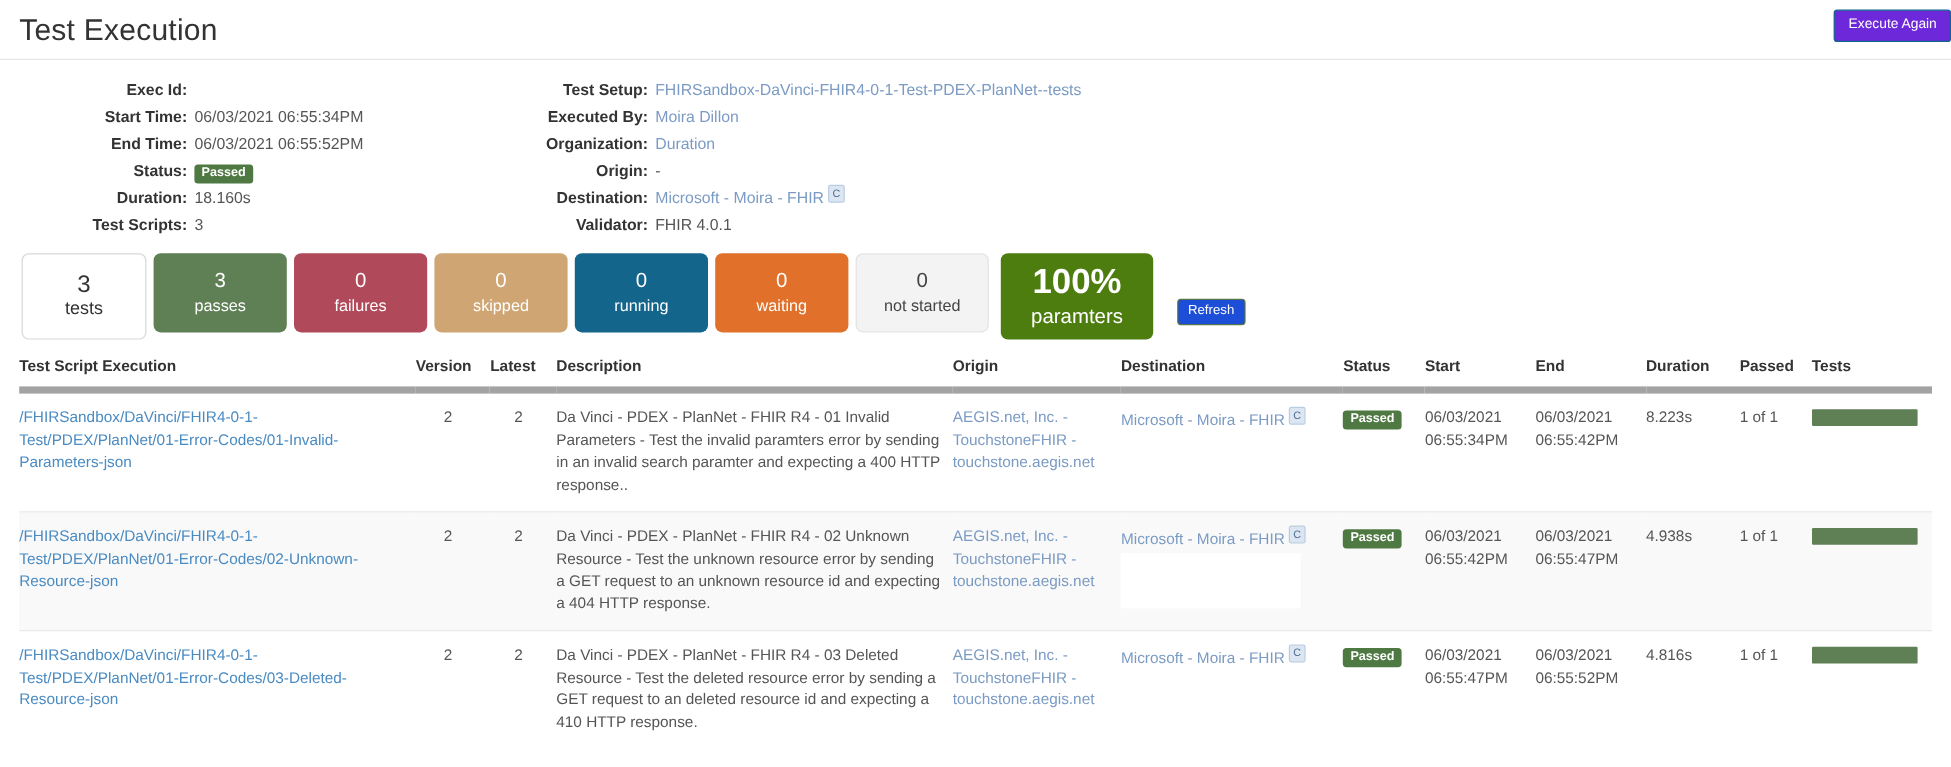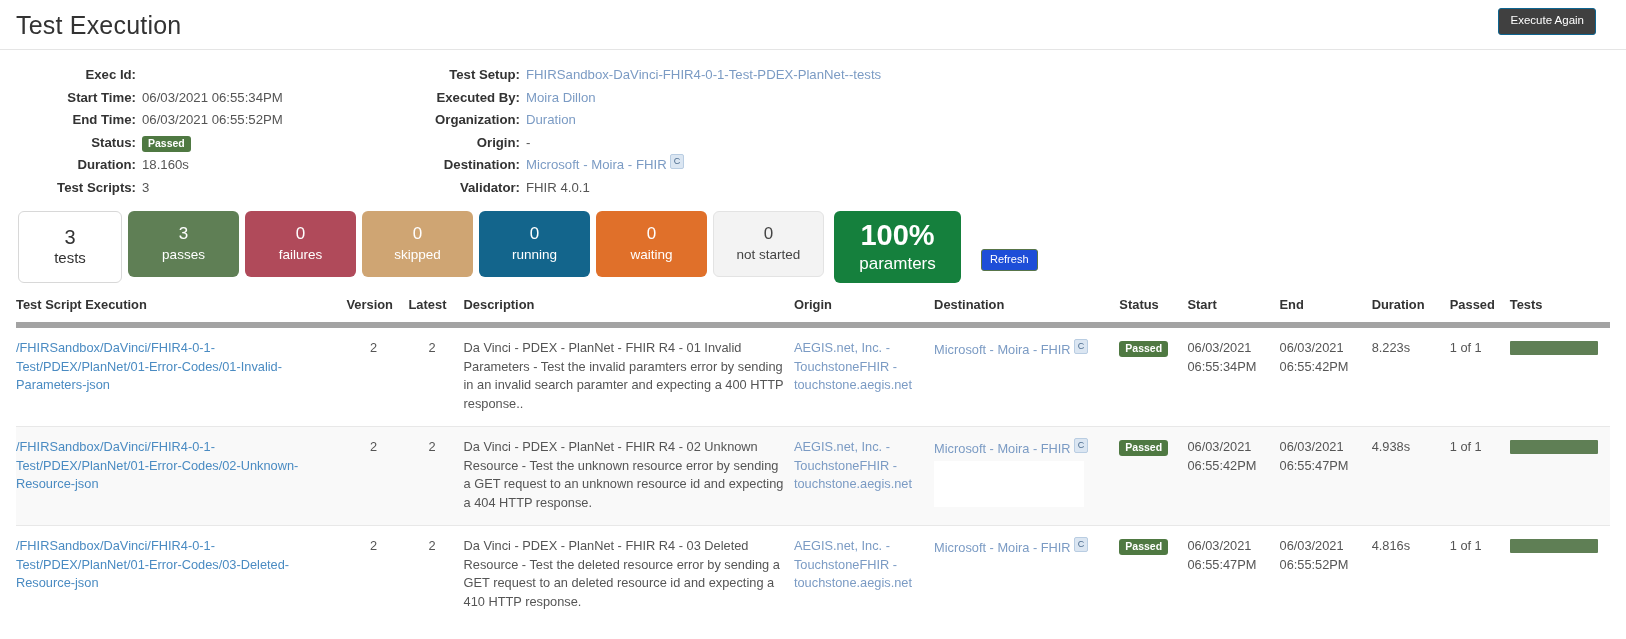--- a/index.html
+++ b/index.html
@@ -22,38 +22,38 @@
   .page-title {
     font-size: 25px;
     font-weight: 400;
     color: #333333;
     line-height: 50px;
     margin: 0;
     letter-spacing: .2px;
   }
   .execute-again-btn {
     position: absolute;
-    top: 8px; right: 30px;
-    background: #404040;
+    top: 8px; right: 0;
+    background: #6d28d9;
     color: #ffffff;
     border: 1px solid #0e6590;
     border-radius: 3px;
     font-size: 11.5px;
     padding: 6px 11px 7px;
     cursor: pointer;
     line-height: 1;
     font-family: "Liberation Sans", sans-serif;
   }
 
   
   .meta-wrap {
     display: flex;
     padding: 14px 0 6px 0;
   }
-  .meta-col-left { width: 300px; flex: 0 0 300px; }
+  .meta-col-left { width: 300px; flex: 0 0 300px; margin-left: 20px; }
   .meta-col-right { flex: 1 1 auto; padding-left: 20px;}
   .meta-row {
     display: flex;
     font-size: 13.2px;
     line-height: 22.5px;
     height: 22.5px;
     align-items: center;
   }
   .meta-label {
     font-weight: bold;
@@ -292,21 +292,21 @@
       <div class="stat-lbl">running</div>
     </div>
     <div class="stat-box" style="background: rgb(224, 112, 42);">
       <div class="stat-num">0</div>
       <div class="stat-lbl">waiting</div>
     </div>
     <div class="stat-box notstarted">
       <div class="stat-num">0</div>
       <div class="stat-lbl">not started</div>
     </div>
-    <div class="stat-box pct" style="background: #15803d;">
+    <div class="stat-box pct" style="background: #4d7c0f;">
       <div class="stat-num">100%</div>
       <div class="stat-lbl">paramters</div>
     </div>
     <button class="refresh-btn">Refresh</button>
   </div>
 
 <div class="table-wrap">
   <table class="exec-table">
     <thead>
       <tr id="thead-row">

